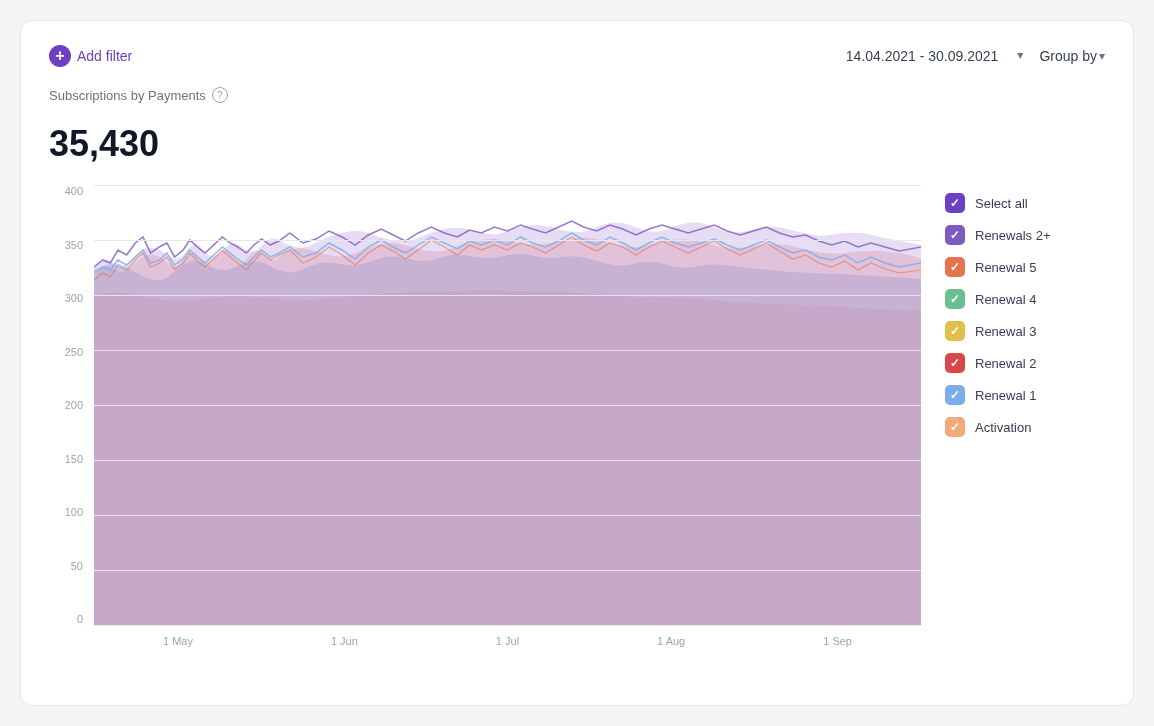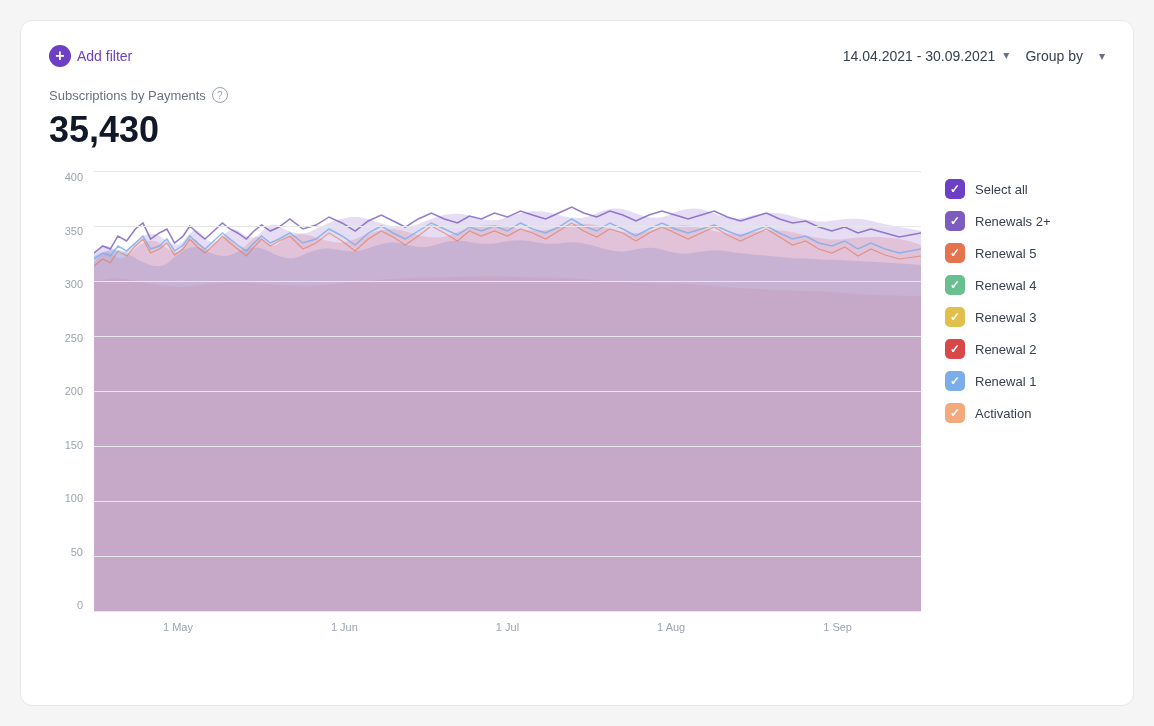--- a/index.html
+++ b/index.html
@@ -51,41 +51,41 @@
       line-height: 1;
     }
     .top-right {
       display: flex;
       align-items: center;
       gap: 16px;
     }
     .date-range {
       display: flex;
       align-items: flex-start;
-      gap: 8px;
+      gap: 19px;
       font-size: 14px;
       color: #374151;
       cursor: pointer;
     }
     .chevron {
       color: #6b7280;
       font-size: 12px;
     }
     .group-by {
       display: flex;
       align-items: center;
-      gap: 16px;
+      gap: 2px;
       font-size: 14px;
       color: #374151;
       cursor: pointer;
     }
     .section-title {
       font-size: 13px;
       color: #6b7280;
-      margin-bottom: 6px;
+      margin-bottom: 20px;
       display: flex;
       align-items: center;
       gap: 6px;
     }
     .info-icon {
       width: 16px;
       height: 16px;
       border: 1.5px solid #9ca3af;
       border-radius: 50%;
       display: inline-flex;

